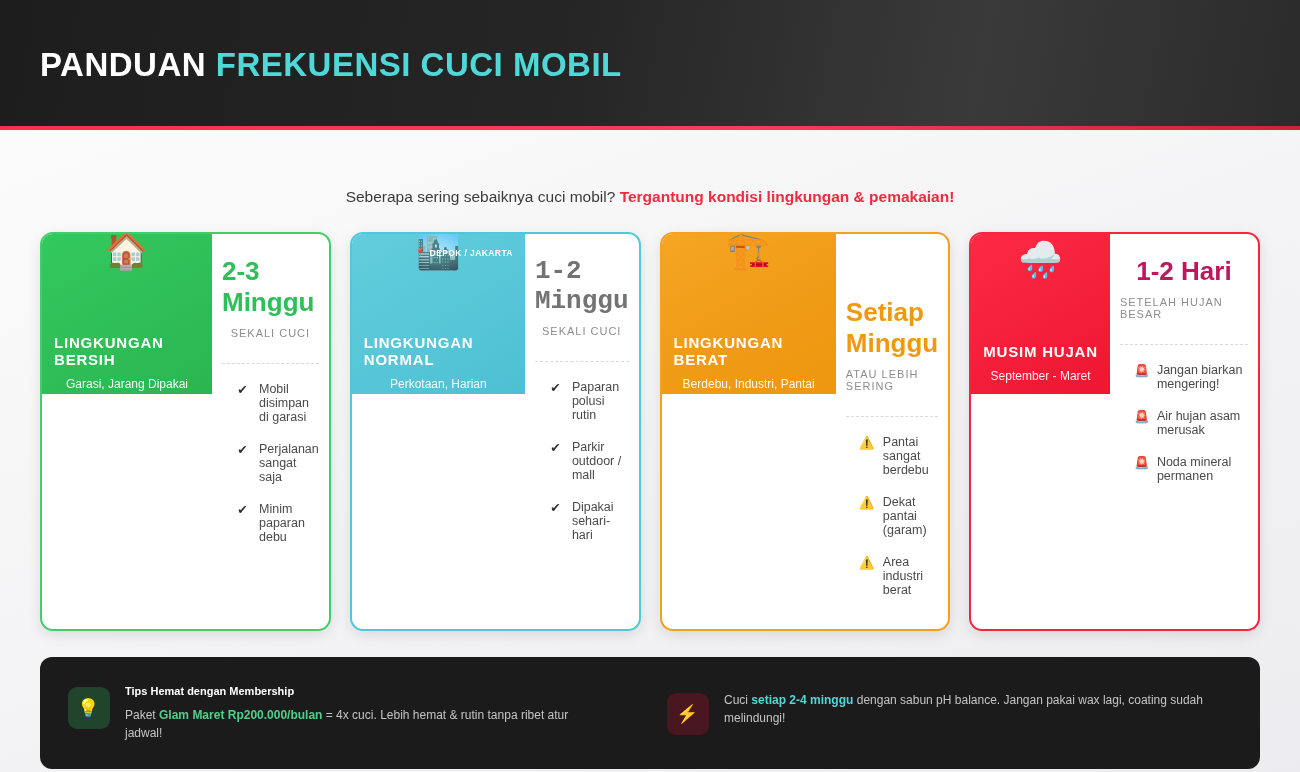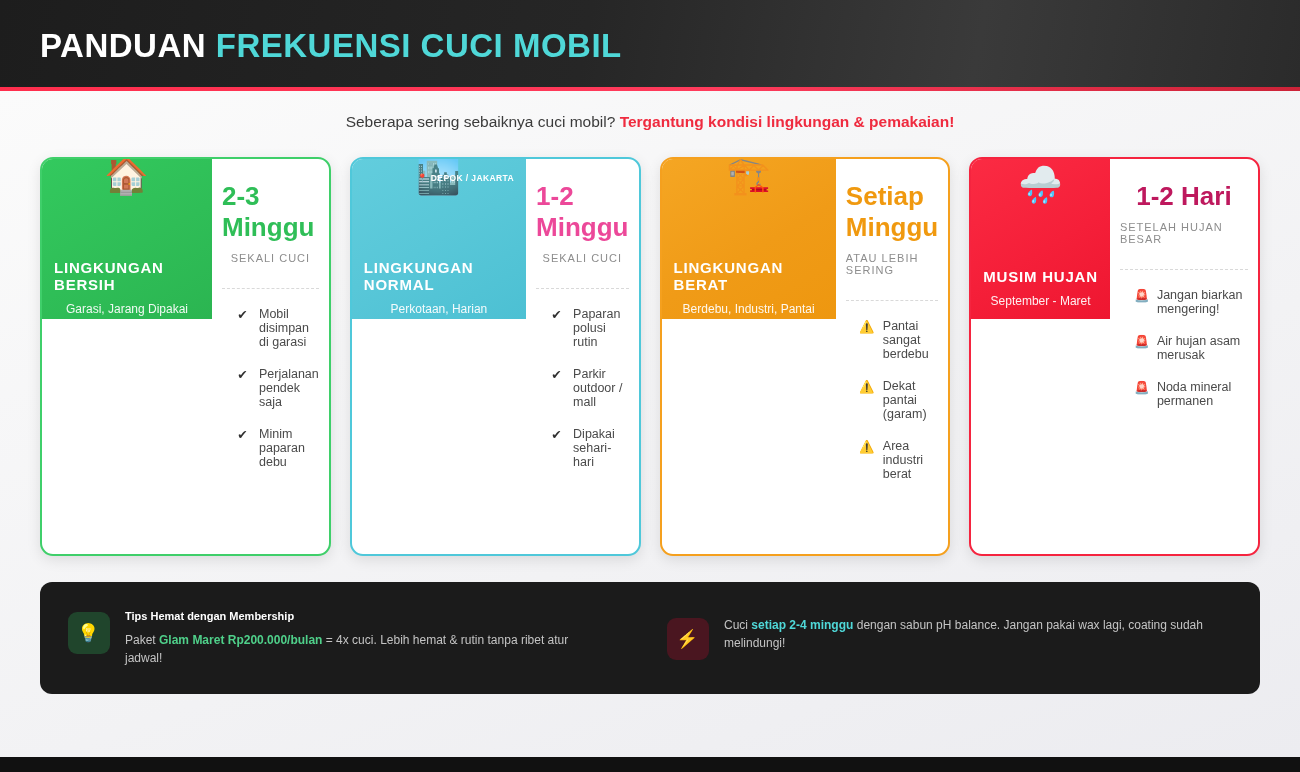--- a/index.html
+++ b/index.html
@@ -11,21 +11,21 @@
   }
   .page {
     position: relative;
     width: 1300px; height: 772px;
     background: #111111;
   }
 
   
   .header {
     position: relative;
-    height: 91px;
+    height: 130px;
     background: linear-gradient(100deg, #1d1d1d 0%, #262626 45%, #3a3a3a 75%, #2b2b2b 100%);
     display: flex;
     align-items: center;
     padding-left: 40px;
   }
   .header::after {
     content: "";
     position: absolute;
     left: 0; right: 0; bottom: 0;
     height: 4px;
@@ -42,21 +42,21 @@
 
   
   .body-area {
     position: relative;
     height: 666px;
     background: linear-gradient(160deg, #fbfbfb 0%, #f2f2f4 60%, #ececf0 100%);
     padding: 0 40px;
   }
   .subtitle {
     text-align: center;
-    padding-top: 22px;
+    padding-top: 58px;
     font-size: 15.5px;
     color: #3b3b3b;
   }
   .subtitle .hl { color: #ef2b3f; font-weight: bold; }
 
   
   .cards {
     display: flex;
     gap: 19px;
     margin-top: 26px;
@@ -118,22 +118,22 @@
     display: flex;
     flex-direction: column;
     align-items: center;
   }
   .freq {
     font-size: 26px;
     font-weight: bold;
     margin-bottom: 9px;
   }
   .c1 .freq { color: #2fbe57; }
-  .c2 .freq { color: #ec4899; }
-  .c3 .freq { color: #f0990f; }
+  .c2 .freq { color: #737373; font-family: Liberation Mono, monospace; }
+  .c3 .freq { color: #f0990f; margin-top: 41px; }
   .c4 .freq { color: #be185d; }
   .freq-sub {
     font-size: 11px;
     letter-spacing: 1px;
     color: #8d8d8d;
     text-transform: uppercase;
   }
   .divider {
     width: 100%;
     border-top: 1px dashed #d9d9d9;
@@ -219,21 +219,21 @@
           <div class="freq">2-3 Minggu</div>
           <div class="freq-sub">SEKALI CUCI</div>
           <div class="divider"></div>
           <div class="feat-list">
             <div class="feat">
               <span class="feat-mark">✔</span>
               <span>Mobil disimpan di garasi</span>
             </div>
             <div class="feat">
               <span class="feat-mark">✔</span>
-              <span>Perjalanan pendek saja</span>
+              <span>Perjalanan sangat saja</span>
             </div>
             <div class="feat">
               <span class="feat-mark">✔</span>
               <span>Minim paparan debu</span>
             </div>
           </div>
         </div>
       </div>
 
       <div class="card c2">

